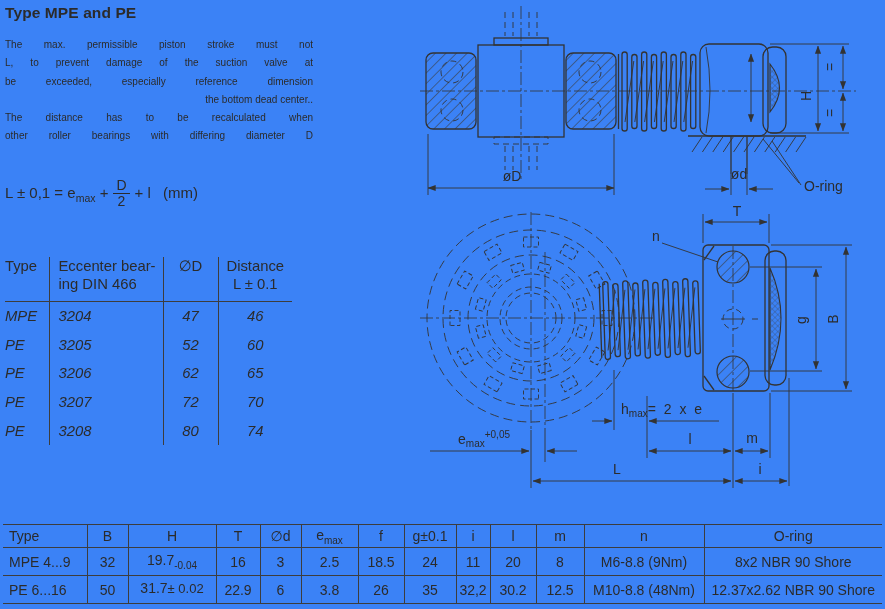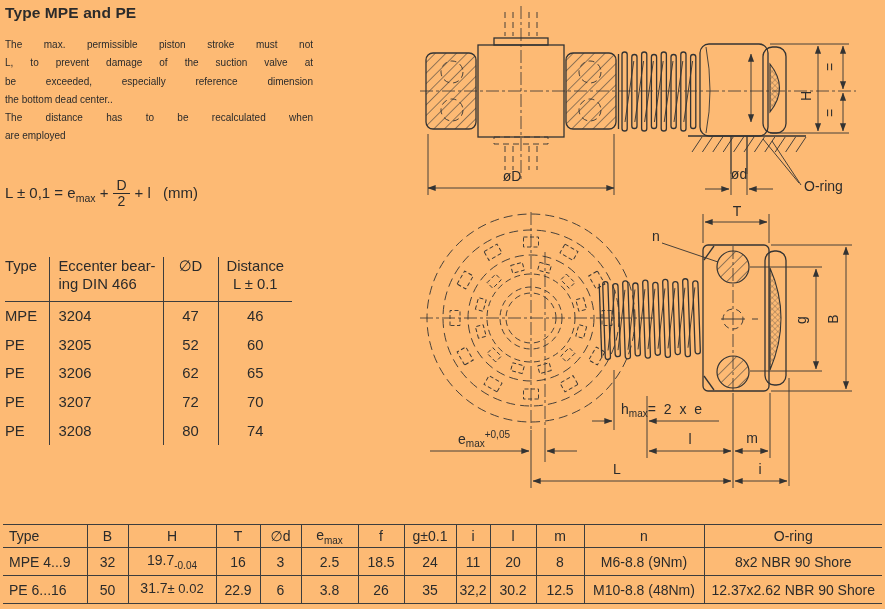--- a/index.html
+++ b/index.html
@@ -1,37 +1,37 @@
 <!DOCTYPE html>
 <html><head>
 <meta charset="utf-8">
 <style>
   html,body{margin:0;padding:0;background:#fff;}
   body{width:885px;height:609px;position:relative;overflow:hidden;
        font-family:"Liberation Sans","DejaVu Sans",sans-serif;color:#2b2b2b;}
-  .page{position:absolute;inset:0;background:#fdba74;}
+  .page{position:absolute;inset:0;background:#3b82f6;}
 
   .title{position:absolute;left:5px;top:4px;margin:0;font-size:15.5px;font-weight:bold;letter-spacing:.1px;}
 
   .para{position:absolute;left:5px;top:36px;width:308px;font-size:10px;line-height:18.3px;}
   .para .jline{text-align:justify;text-align-last:justify;}
-  .para .lline{text-align:left;}
+  .para .lline{text-align:right;}
 
   .formula{position:absolute;left:5px;top:178px;font-size:15px;white-space:nowrap;}
   .formula sub{font-size:10.5px;}
   .frac{display:inline-block;text-align:center;vertical-align:middle;margin:0 5px;font-size:14px;line-height:1.1;}
   .frac .num{display:block;border-bottom:1.3px solid #2b2b2b;padding:0 3px;}
   .frac .den{display:block;}
   .unit{margin-left:8px;}
 
   
   .t1{position:absolute;left:5px;top:257px;border-collapse:collapse;font-size:14.8px;line-height:18px;}
   .t1 th{font-weight:normal;text-align:left;vertical-align:top;padding:0 0 8px 0;
          border-bottom:1.5px solid #3d3d3d;}
-  .t1 td{height:28.6px;vertical-align:middle;padding:0;}
+  .t1 td{height:28.6px;vertical-align:middle;padding:0;font-style:italic;}
   .t1 .vr{border-right:1.3px solid #3d3d3d;}
   .t1 .c{text-align:center;}
   .t1 .pl{padding-left:9px;}
 
   
   .t2{position:absolute;left:3px;top:524px;width:879px;border-collapse:collapse;
       table-layout:fixed;font-size:14px;}
   .t2 th,.t2 td{border:1.2px solid #3d3d3d;font-weight:normal;text-align:center;
                 padding:0;overflow:hidden;white-space:nowrap;}
   .t2 thead th{height:22px;}
@@ -61,21 +61,21 @@
 <div class="page">
 
   <h1 class="title">Type MPE and PE</h1>
 
   <div class="para">
     <div class="jline">The max. permissible piston stroke must not</div>
     <div class="jline">L, to prevent damage of the suction valve at</div>
     <div class="jline">be exceeded, especially reference dimension</div>
     <div class="lline">the bottom dead center..</div>
     <div class="jline">The distance has to be recalculated when</div>
-    <div class="lline">are employed</div>
+    <div class="jline">other roller bearings with differing diameter D</div>
   </div>
 
   <div class="formula">
     <span>L ± 0,1 = e</span><sub>max</sub>
     <span>+</span><span class="frac"><span class="num">D</span><span class="den">2</span></span><span>+ l</span>
     <span class="unit">(mm)</span>
   </div>
 
   <table class="t1">
     <colgroup>

